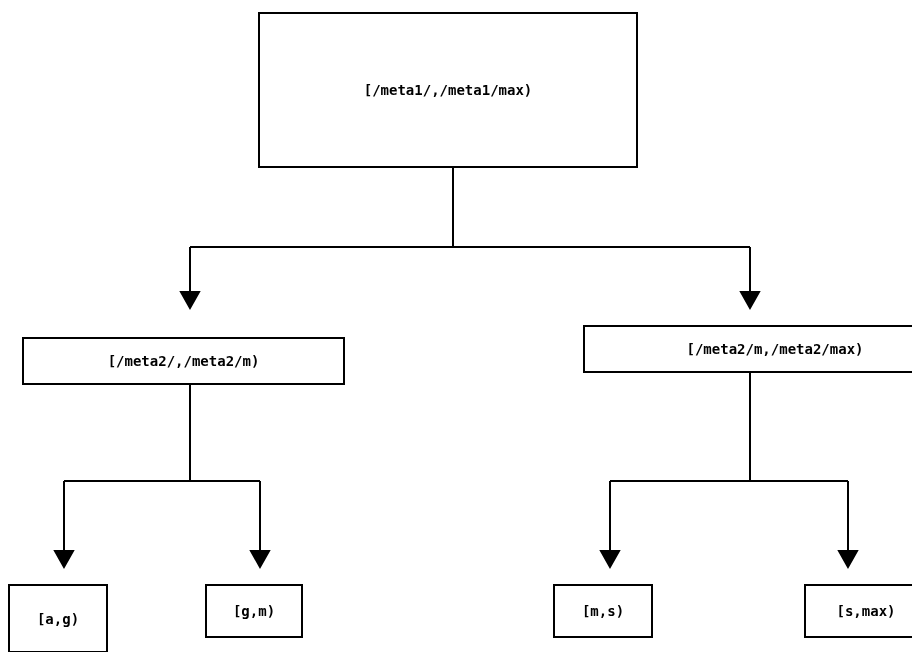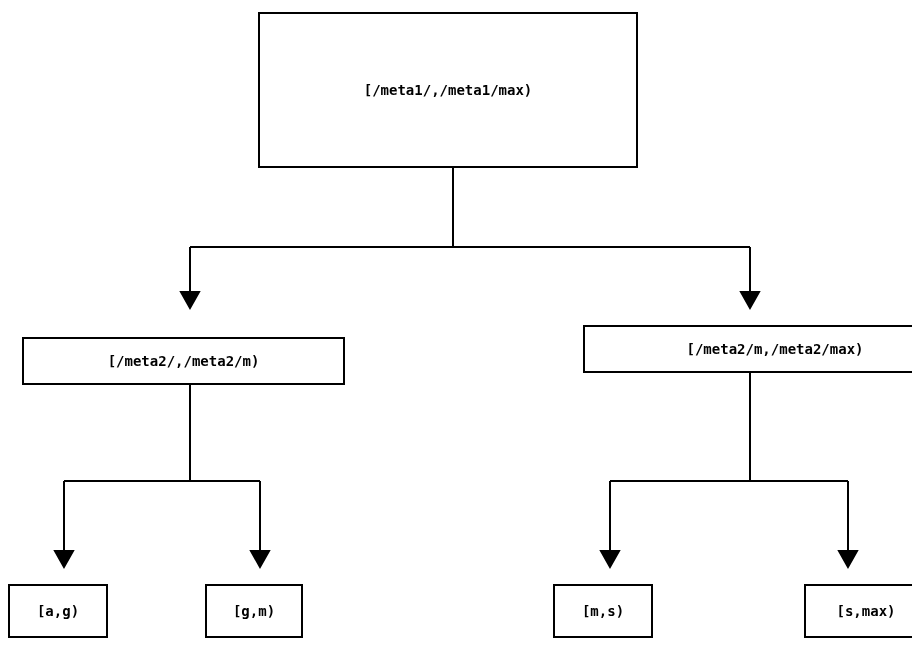--- a/index.html
+++ b/index.html
@@ -34,21 +34,21 @@
   .node .label {
     font-family: "DejaVu Sans Mono", "Liberation Mono", monospace;
     font-weight: bold;
     font-size: 14px;
     color: #000000;
     white-space: nowrap;
   }
   #node-root        { left: 258px; top: 12px;  width: 380px; height: 156px; }
   #node-meta2-low   { left: 22px;  top: 325px; width: 323px; height: 48px; margin-top: 12px; }
   #node-meta2-high  { left: 583px; top: 325px; width: 384px; height: 48px; }
-  #node-leaf-ag     { left: 8px;   top: 584px; width: 100px; height: 54px; text-align: center; }
+  #node-leaf-ag     { left: 8px;   top: 584px; width: 100px; height: 69px; text-align: center; }
   #node-leaf-gm     { left: 205px; top: 584px; width: 98px;  height: 54px; }
   #node-leaf-ms     { left: 553px; top: 584px; width: 100px; height: 54px; }
   #node-leaf-smax   { left: 778px; top: 584px; width: 124px; height: 54px; margin-left: 26px; }
 </style>
 </head>
 <body>
 
 <div id="stage">
 
   <svg id="connector-layer" width="912" height="652" viewBox="0 0 912 652" stroke="#000000" stroke-width="2" fill="#000000">

